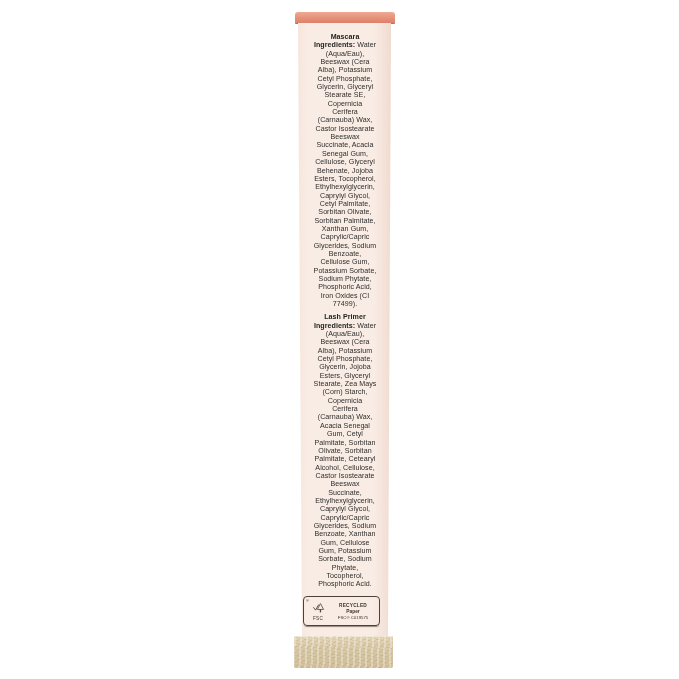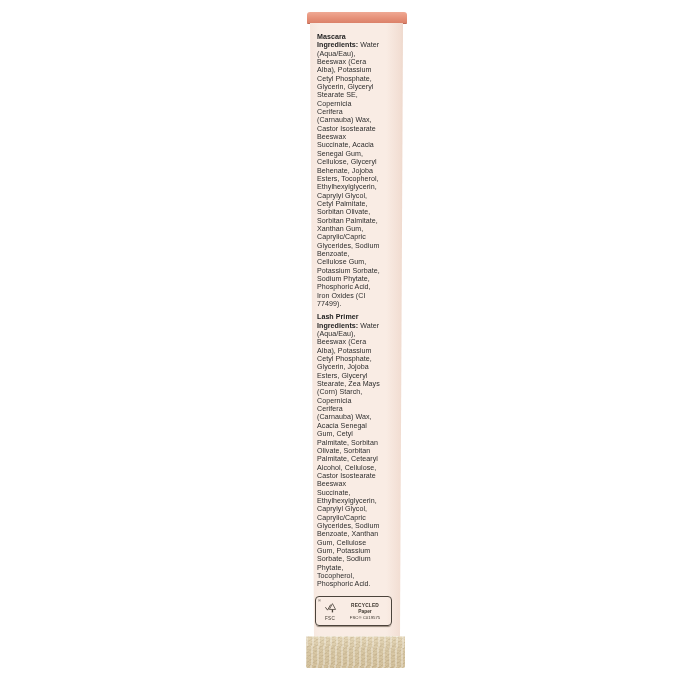--- a/index.html
+++ b/index.html
@@ -4,22 +4,22 @@
 <style>
   html, body { margin: 0; padding: 0; }
   body {
     width: 679px; height: 679px;
     background: #ffffff;
     font-family: "Liberation Sans", sans-serif;
     overflow: hidden;
     position: relative;
   }
   .stage {
-    position: absolute; left: 12px; top: 0;
-    width: 608px; height: 679px;
+    position: absolute; left: 0; top: 0;
+    width: 608px; height: 679px; text-align: center;
   }
   
   .lid {
     position: absolute;
     left: 295px; top: 12px;
     width: 100px; height: 11px;
     background: linear-gradient(#efa994 0%, #e69179 55%, #db8169 100%);
     border-bottom: 1px solid #c06c58;
     border-radius: 3px 3px 1px 1px;
   }

